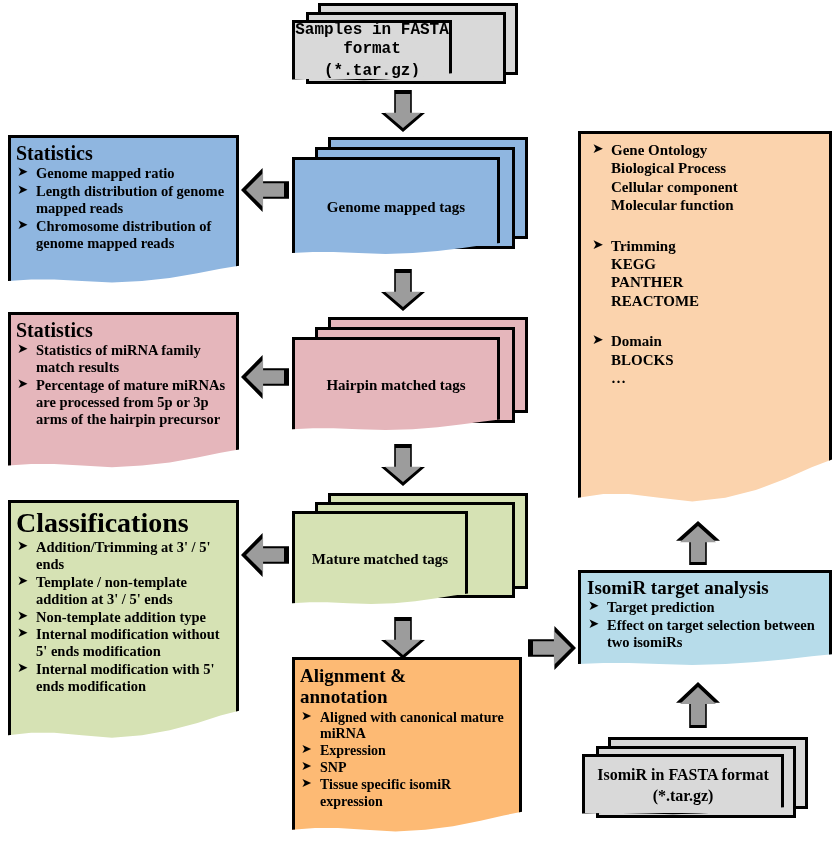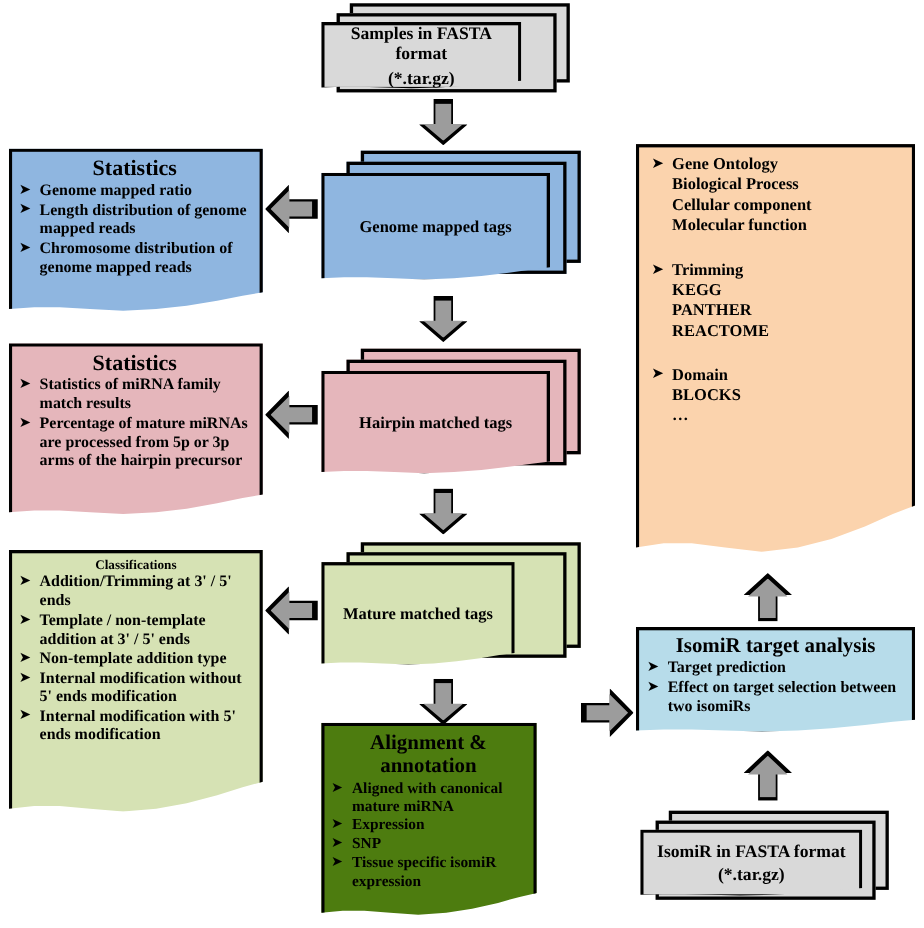--- a/index.html
+++ b/index.html
@@ -35,21 +35,20 @@
   }
 
   
   .sheet {
     position: absolute;
     box-sizing: border-box;
     border: 3px solid #000000;
   }
 
   .node-title {
-    text-align: center;
     font-weight: bold;
     line-height: 1.12;
   }
 
   .bullets {
     list-style: none;
     margin: 0;
     padding: 0;
   }
   .bullets li {
@@ -101,21 +100,21 @@
   }
 </style>
 </head>
 <body>
 
 <div id="canvas">
 
   <div>
     <div class="sheet" style="left:318px; top:3px; width:200px; height:72px; background:#d9d9d9;"></div>
     <div class="sheet" style="left:306px; top:12px; width:200px; height:72px; background:#d9d9d9;"></div>
-    <div class="node doc-shape" style="left:292px; top:20px; width:182px; height:62px; background:#d9d9d9; font-size:16px;">
+    <div class="node doc-shape" style="left:292px; top:20px; width:160px; height:62px; background:#d9d9d9; font-size:16px;font-family:Liberation Mono, monospace;">
       <div class="center-label" style="flex-direction:column; gap:2px; padding-bottom:6px;">
         <span>Samples in FASTA format</span>
         <span>(*.tar.gz)</span>
       </div>
     </div>
   </div>
 
   <div style="position:absolute; left:381px; top:90px; width:44px; height:42px;">
     <div class="arrow-outline arrow-down" style="left:0; top:0; width:44px; height:42px;"></div>
     <div class="arrow arrow-down" style="left:4px; top:4px; width:36px; height:34px;"></div>
@@ -181,36 +180,36 @@
       <div class="center-label" style="padding-bottom:10px;">Mature matched tags</div>
     </div>
   </div>
 
   <div style="position:absolute; left:241px; top:533px; width:48px; height:44px;">
     <div class="arrow-outline arrow-left" style="left:0; top:0; width:48px; height:44px;"></div>
     <div class="arrow arrow-left" style="left:5px; top:5px; width:38px; height:34px;"></div>
   </div>
 
   <div class="node doc-shape" style="left:8px; top:500px; width:231px; height:245px; background:#d6e2b4; padding:4px 5px 0 5px;">
-    <div class="node-title" style="font-size:12px; margin-bottom:1px;">Classifications</div>
+    <div class="node-title" style="font-size:28px; margin-bottom:1px;">Classifications</div>
     <ul class="bullets" style="font-size:14.5px;">
       <li><span class="bullet-mark">➤</span><span>Addition/Trimming at 3' / 5' ends</span></li>
       <li><span class="bullet-mark">➤</span><span>Template / non-template addition at 3' / 5' ends</span></li>
       <li><span class="bullet-mark">➤</span><span>Non-template addition type</span></li>
       <li><span class="bullet-mark">➤</span><span>Internal modification without 5' ends modification</span></li>
       <li><span class="bullet-mark">➤</span><span>Internal modification with 5' ends modification</span></li>
     </ul>
   </div>
 
   <div style="position:absolute; left:381px; top:617px; width:44px; height:42px;">
     <div class="arrow-outline arrow-down" style="left:0; top:0; width:44px; height:42px;"></div>
     <div class="arrow arrow-down" style="left:4px; top:4px; width:36px; height:34px;"></div>
   </div>
 
-  <div class="node doc-shape" style="left:292px; top:657px; width:196px; height:180px; background:#4d7c0f; padding:5px 6px 0 5px;">
+  <div class="node doc-shape" style="left:292px; top:657px; width:230px; height:180px; background:#fdba74; padding:5px 6px 0 5px;">
     <div class="node-title" style="font-size:19px; margin-bottom:2px;">
       <div>Alignment &amp;</div>
       <div>annotation</div>
     </div>
     <ul class="bullets" style="font-size:14px;">
       <li><span class="bullet-mark">➤</span><span>Aligned with canonical mature miRNA</span></li>
       <li><span class="bullet-mark">➤</span><span>Expression</span></li>
       <li><span class="bullet-mark">➤</span><span>SNP</span></li>
       <li><span class="bullet-mark">➤</span><span>Tissue specific isomiR expression</span></li>
     </ul>

